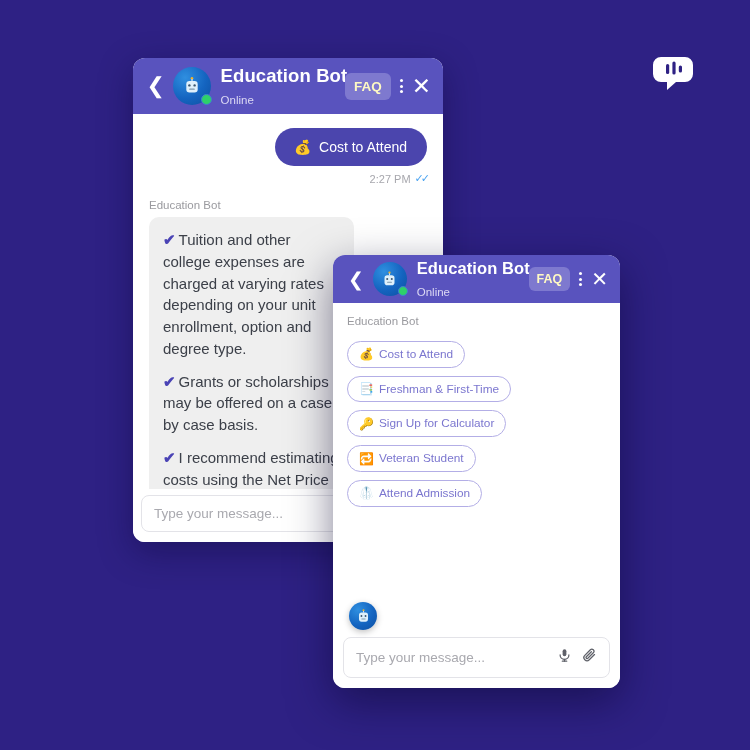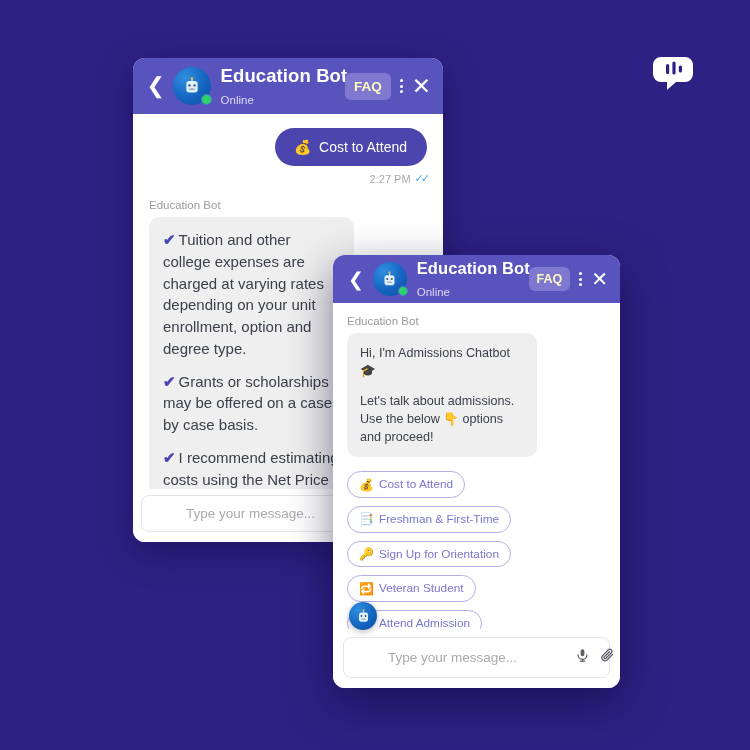--- a/index.html
+++ b/index.html
@@ -166,21 +166,21 @@
   }
   .composer-inner {
     border: 1px solid #e3e3e8; border-radius: 8px;
     display: flex; align-items: center;
     padding: 10px 12px; gap: 10px;
     background: #fff;
   }
   .composer-inner input {
     flex: 1 1 auto; border: 0; outline: 0;
     font-family: "Liberation Sans", sans-serif;
-    font-size: 13.5px; color: #33363d; background: transparent; margin-left: 32px;
+    font-size: 13.5px; color: #33363d; background: transparent;
   }
   .composer-inner input::placeholder { color: #a9a9af; }
   .comp-icon { flex: 0 0 auto; cursor: pointer; color: #6e7078; }
 
   
   .window.back .composer { padding: 6px 8px 10px 8px; }
 </style>
 </head>
 <body>
 
@@ -284,37 +284,33 @@
         <i></i>
         <i></i>
         <i></i>
       </div>
     <div class="close-x">✕</div>
   </div>
 
   <div class="body">
     <div class="sender-label">Education Bot</div>
 
-    <div class="bubble-bot">
-      <p>Hi, I'm Admissions Chatbot 🎓</p>
-      <p>Let's talk about admissions. Use the below 👇 options and proceed!</p>
-    </div>
 
     <div class="chips">
       <div class="chip">
         <span class="gl">💰</span>
         <span>Cost to Attend</span>
       </div>
       <div class="chip">
         <span class="gl">📑</span>
         <span>Freshman &amp; First-Time</span>
       </div>
       <div class="chip">
         <span class="gl">🔑</span>
-        <span>Sign Up for Orientation</span>
+        <span>Sign Up for Calculator</span>
       </div>
       <div class="chip">
         <span class="gl">🔁</span>
         <span>Veteran Student</span>
       </div>
       <div class="chip">
         <span class="gl">🥼</span>
         <span>Attend Admission</span>
       </div>
 

